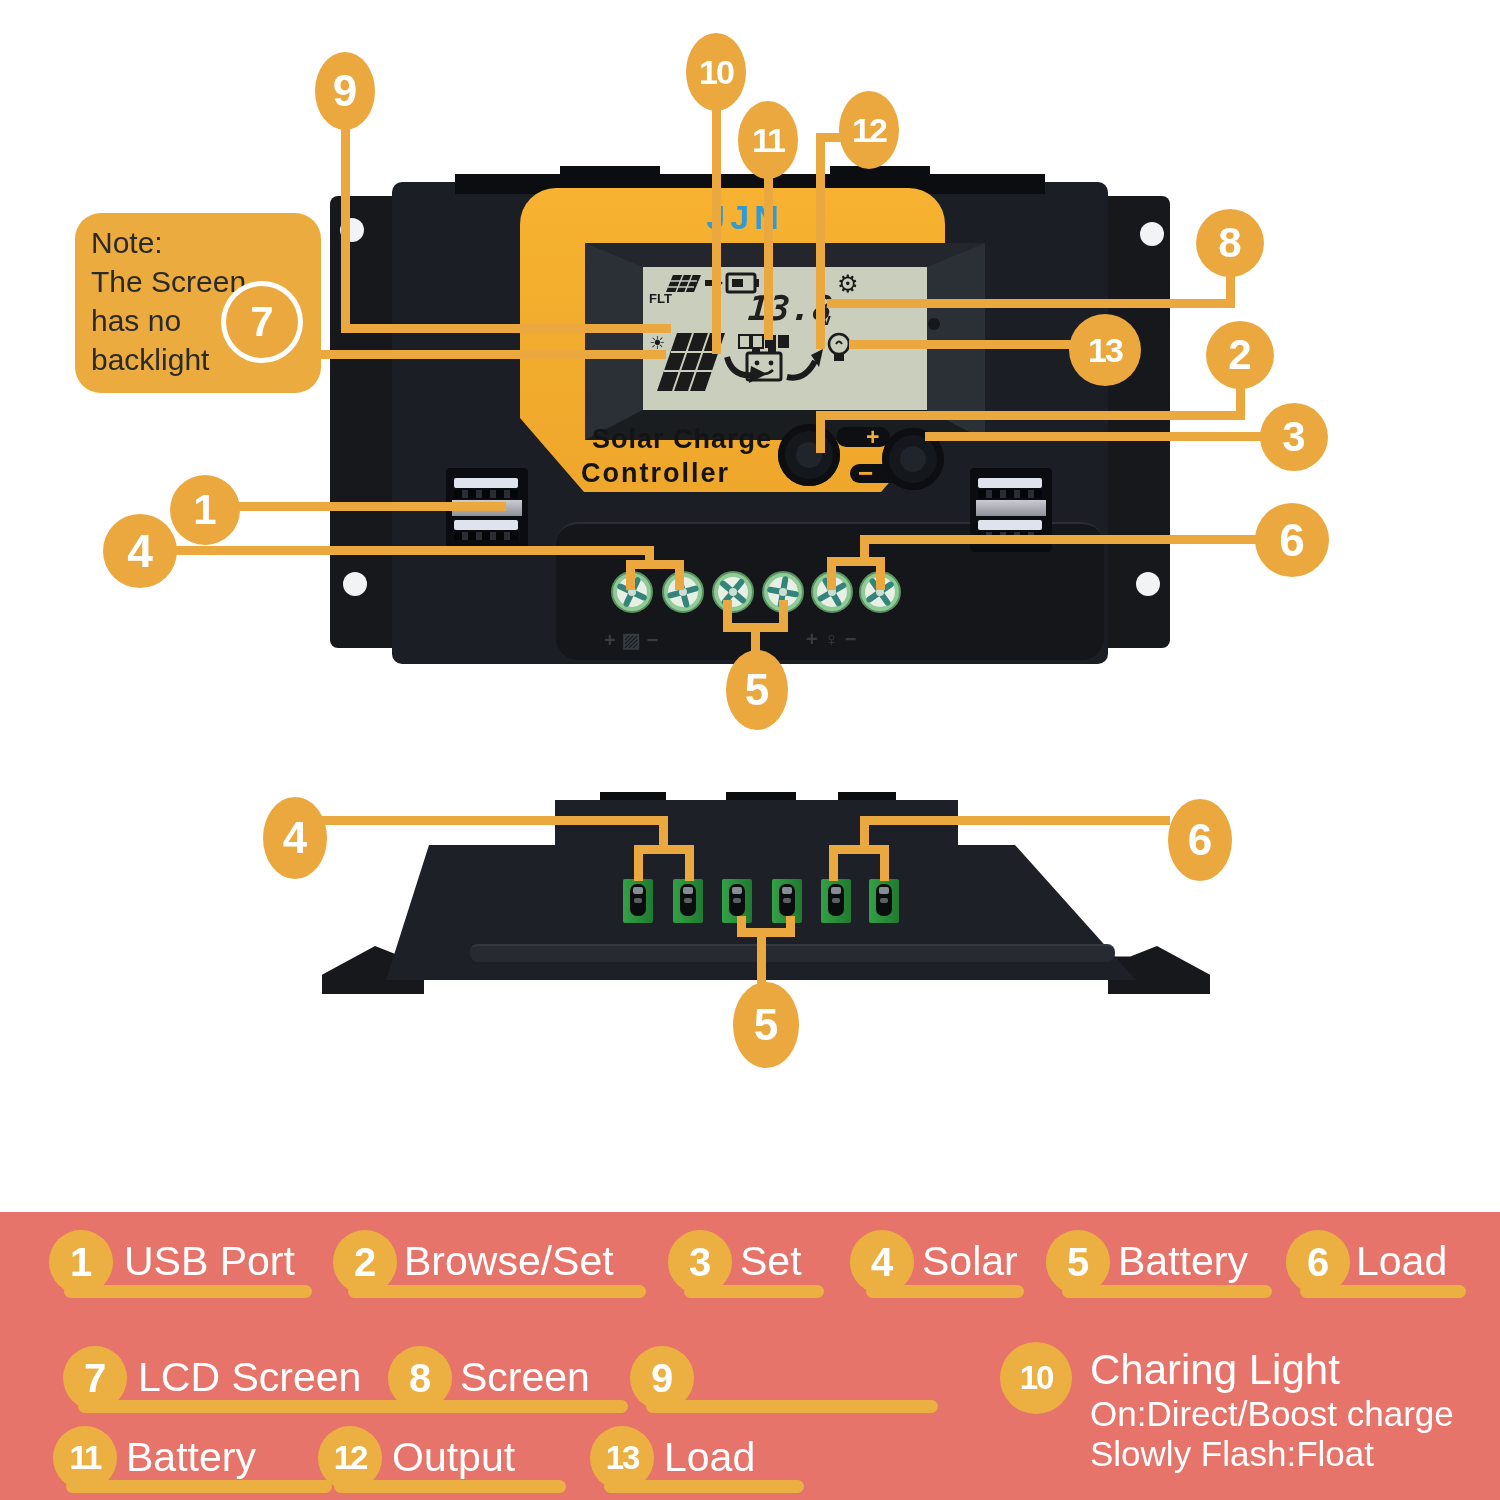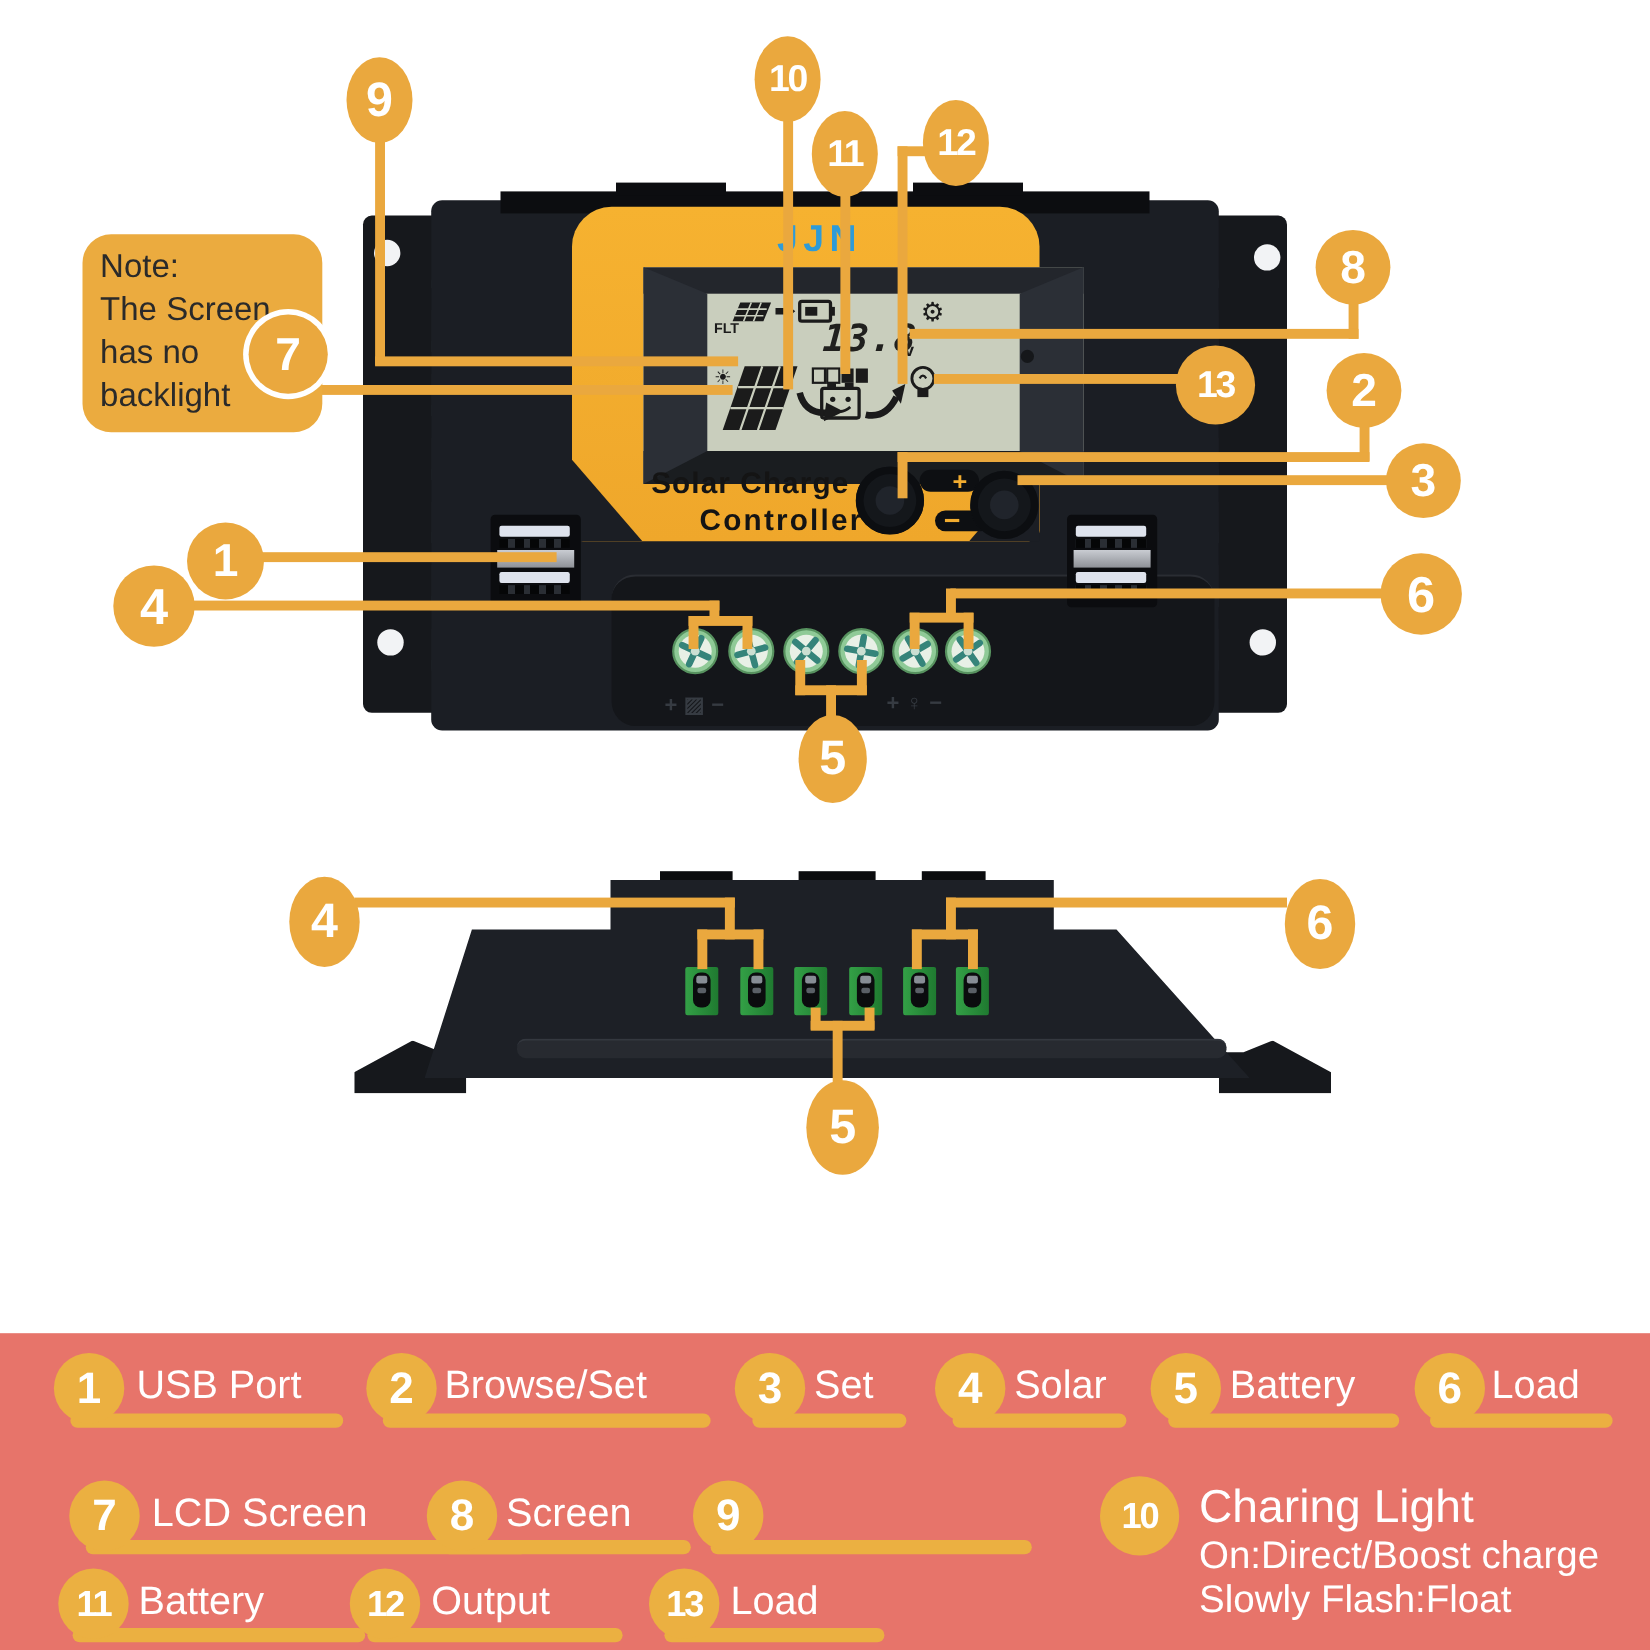--- a/index.html
+++ b/index.html
@@ -46,21 +46,21 @@
   .tongue{position:absolute;background:#DEE3ED;border-radius:2px;z-index:10;}
   .pins{position:absolute;background:repeating-linear-gradient(90deg,#050607 0 8px,#2A2E34 8px 14px);z-index:10;}
   .silver{position:absolute;background:linear-gradient(180deg,#C9CCD2,#8E9197);z-index:10;}
   .tinset{position:absolute;background:#14161A;border-radius:22px;border-top:2px solid #2A2D33;z-index:8;}
   .screw{position:absolute;width:44px;height:44px;z-index:10;}
   .marking{position:absolute;color:#363B42;font-size:20px;font-weight:bold;letter-spacing:6px;z-index:9;}
   .hole{position:absolute;width:24px;height:24px;border-radius:50%;background:#F2F3F5;z-index:12;}
 
   
   .note{position:absolute;left:75px;top:213px;width:218px;height:180px;background:#EBAB3F;
-        border-radius:26px;z-index:45;}
+        border-radius:26px;z-index:45;padding-left:28px;}
   .notetxt{position:absolute;left:16px;top:10px;color:#2A2A2A;font-size:30px;line-height:39px;}
 
   
   .bv-body{position:absolute;left:370px;top:798px;width:790px;height:197px;background:#1D2026;
            clip-path:polygon(59px 47px,185px 47px,185px 2px,588px 2px,588px 47px,645px 47px,766px 182px,16px 182px);
            z-index:3;}
   .bv-tab{position:absolute;background:#0B0C0E;z-index:2;}
   .bv-foot{position:absolute;width:102px;height:48px;background:#16181C;z-index:2;}
   .bv-groove{position:absolute;left:470px;top:944px;width:645px;height:16px;background:#272A30;
              border-top:2px solid #34383F;border-radius:8px;z-index:4;}
@@ -69,21 +69,21 @@
   .gterm .scr{position:absolute;left:7px;top:5px;width:16px;height:32px;background:#0B0C0E;border-radius:7px;}
   .gterm .hl{position:absolute;left:10px;top:8px;width:10px;height:7px;background:#878D95;border-radius:2px;}
   .gterm .hl2{position:absolute;left:11px;top:19px;width:8px;height:5px;background:#5A5F66;border-radius:2px;}
 
   
   .legend{position:absolute;left:0;top:1212px;width:1500px;height:288px;background:#E7746A;z-index:20;}
   .lcirc{position:absolute;width:64px;height:64px;border-radius:50%;background:#EBB041;color:#fff;
          font-weight:bold;font-size:40px;display:flex;align-items:center;justify-content:center;z-index:23;}
   .lcirc.big{width:72px;height:72px;}
   .lcirc.two{font-size:33px;letter-spacing:-2px;}
-  .llabel{position:absolute;color:#fff;font-size:36px;white-space:nowrap;z-index:22;}
+  .llabel{position:absolute;color:#fff;font-size:41px;white-space:nowrap;z-index:22;}
   .lsub{position:absolute;color:#fff;font-size:35px;white-space:nowrap;z-index:22;}
   .lbar{position:absolute;height:13px;border-radius:7px;background:#EBB041;z-index:21;}
 </style>
 </head>
 <body>
 
 <div class="stage">
 
   <div class="wing" style="left:330px;top:196px;width:136px;height:452px"></div>
   <div class="ridges" style="left:392px;top:252px;width:68px;height:360px"></div>
@@ -151,21 +151,21 @@
       <rect x="191" y="87" width="10" height="7" fill="#1b1b1b"></rect>
       <path d="M193,77 q3,-5 6,0" stroke="#1b1b1b" stroke-width="2" fill="none"></path>
     </g>
   </svg>
   <div class="lcdtxt flt" style="left:649px;top:291px">FLT</div>
   <div class="lcdtxt vnum" style="left:748px;top:288px">13.8</div>
   <div class="lcdtxt vunit" style="left:822px;top:311px">v</div>
   <div class="led" style="left:928px;top:318px"></div>
 
   <div class="ptitle" style="left:592px;top:424px">Solar Charge</div>
-  <div class="ptitle" style="left:636px;top:458px;letter-spacing:2px">Controller</div>
+  <div class="ptitle" style="left:581px;top:458px;letter-spacing:2px">Controller</div>
 
   <div class="pill" style="left:836px;top:427px;width:54px;height:20px"></div>
   <div class="pillsign" style="left:866px;top:424px;font-size:23px">+</div>
   <div class="pill" style="left:850px;top:464px;width:50px;height:19px"></div>
   <div class="pillsign" style="left:858px;top:458px;font-size:26px">−</div>
   <div class="btn" style="left:778px;top:424px">
       <div class="inner"></div>
     </div>
   <div class="btn" style="left:882px;top:428px">
       <div class="inner"></div>

